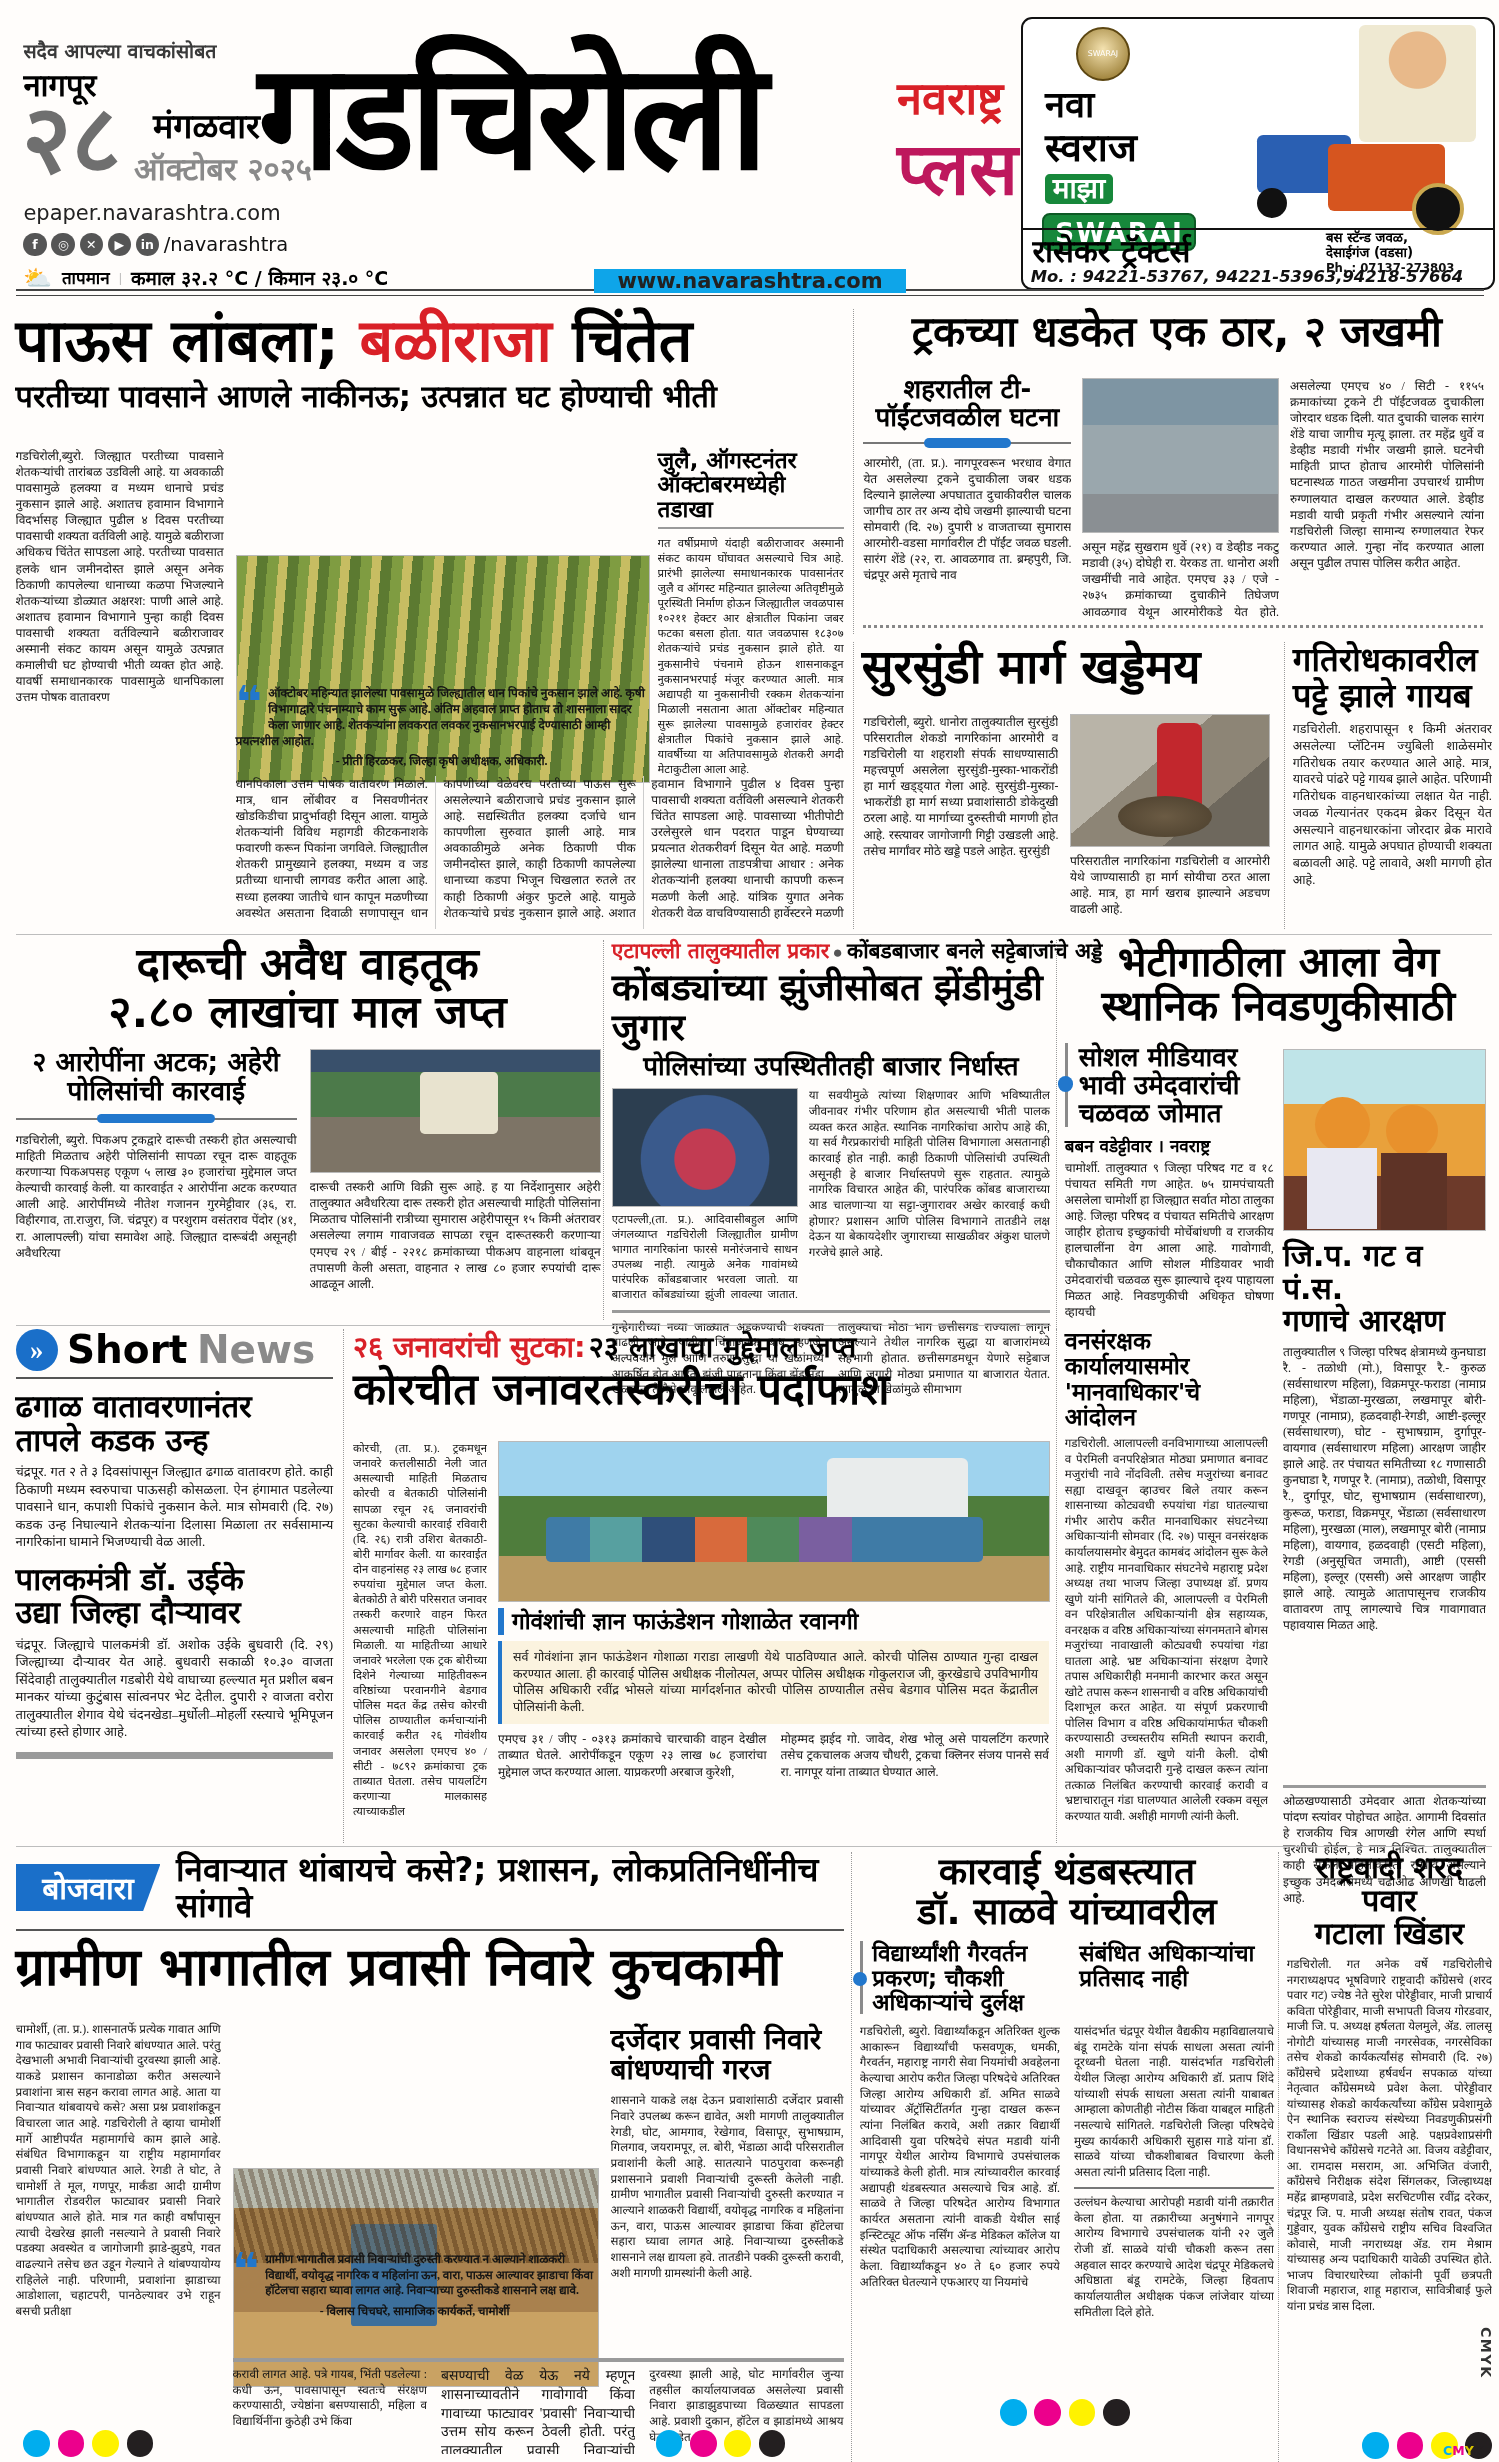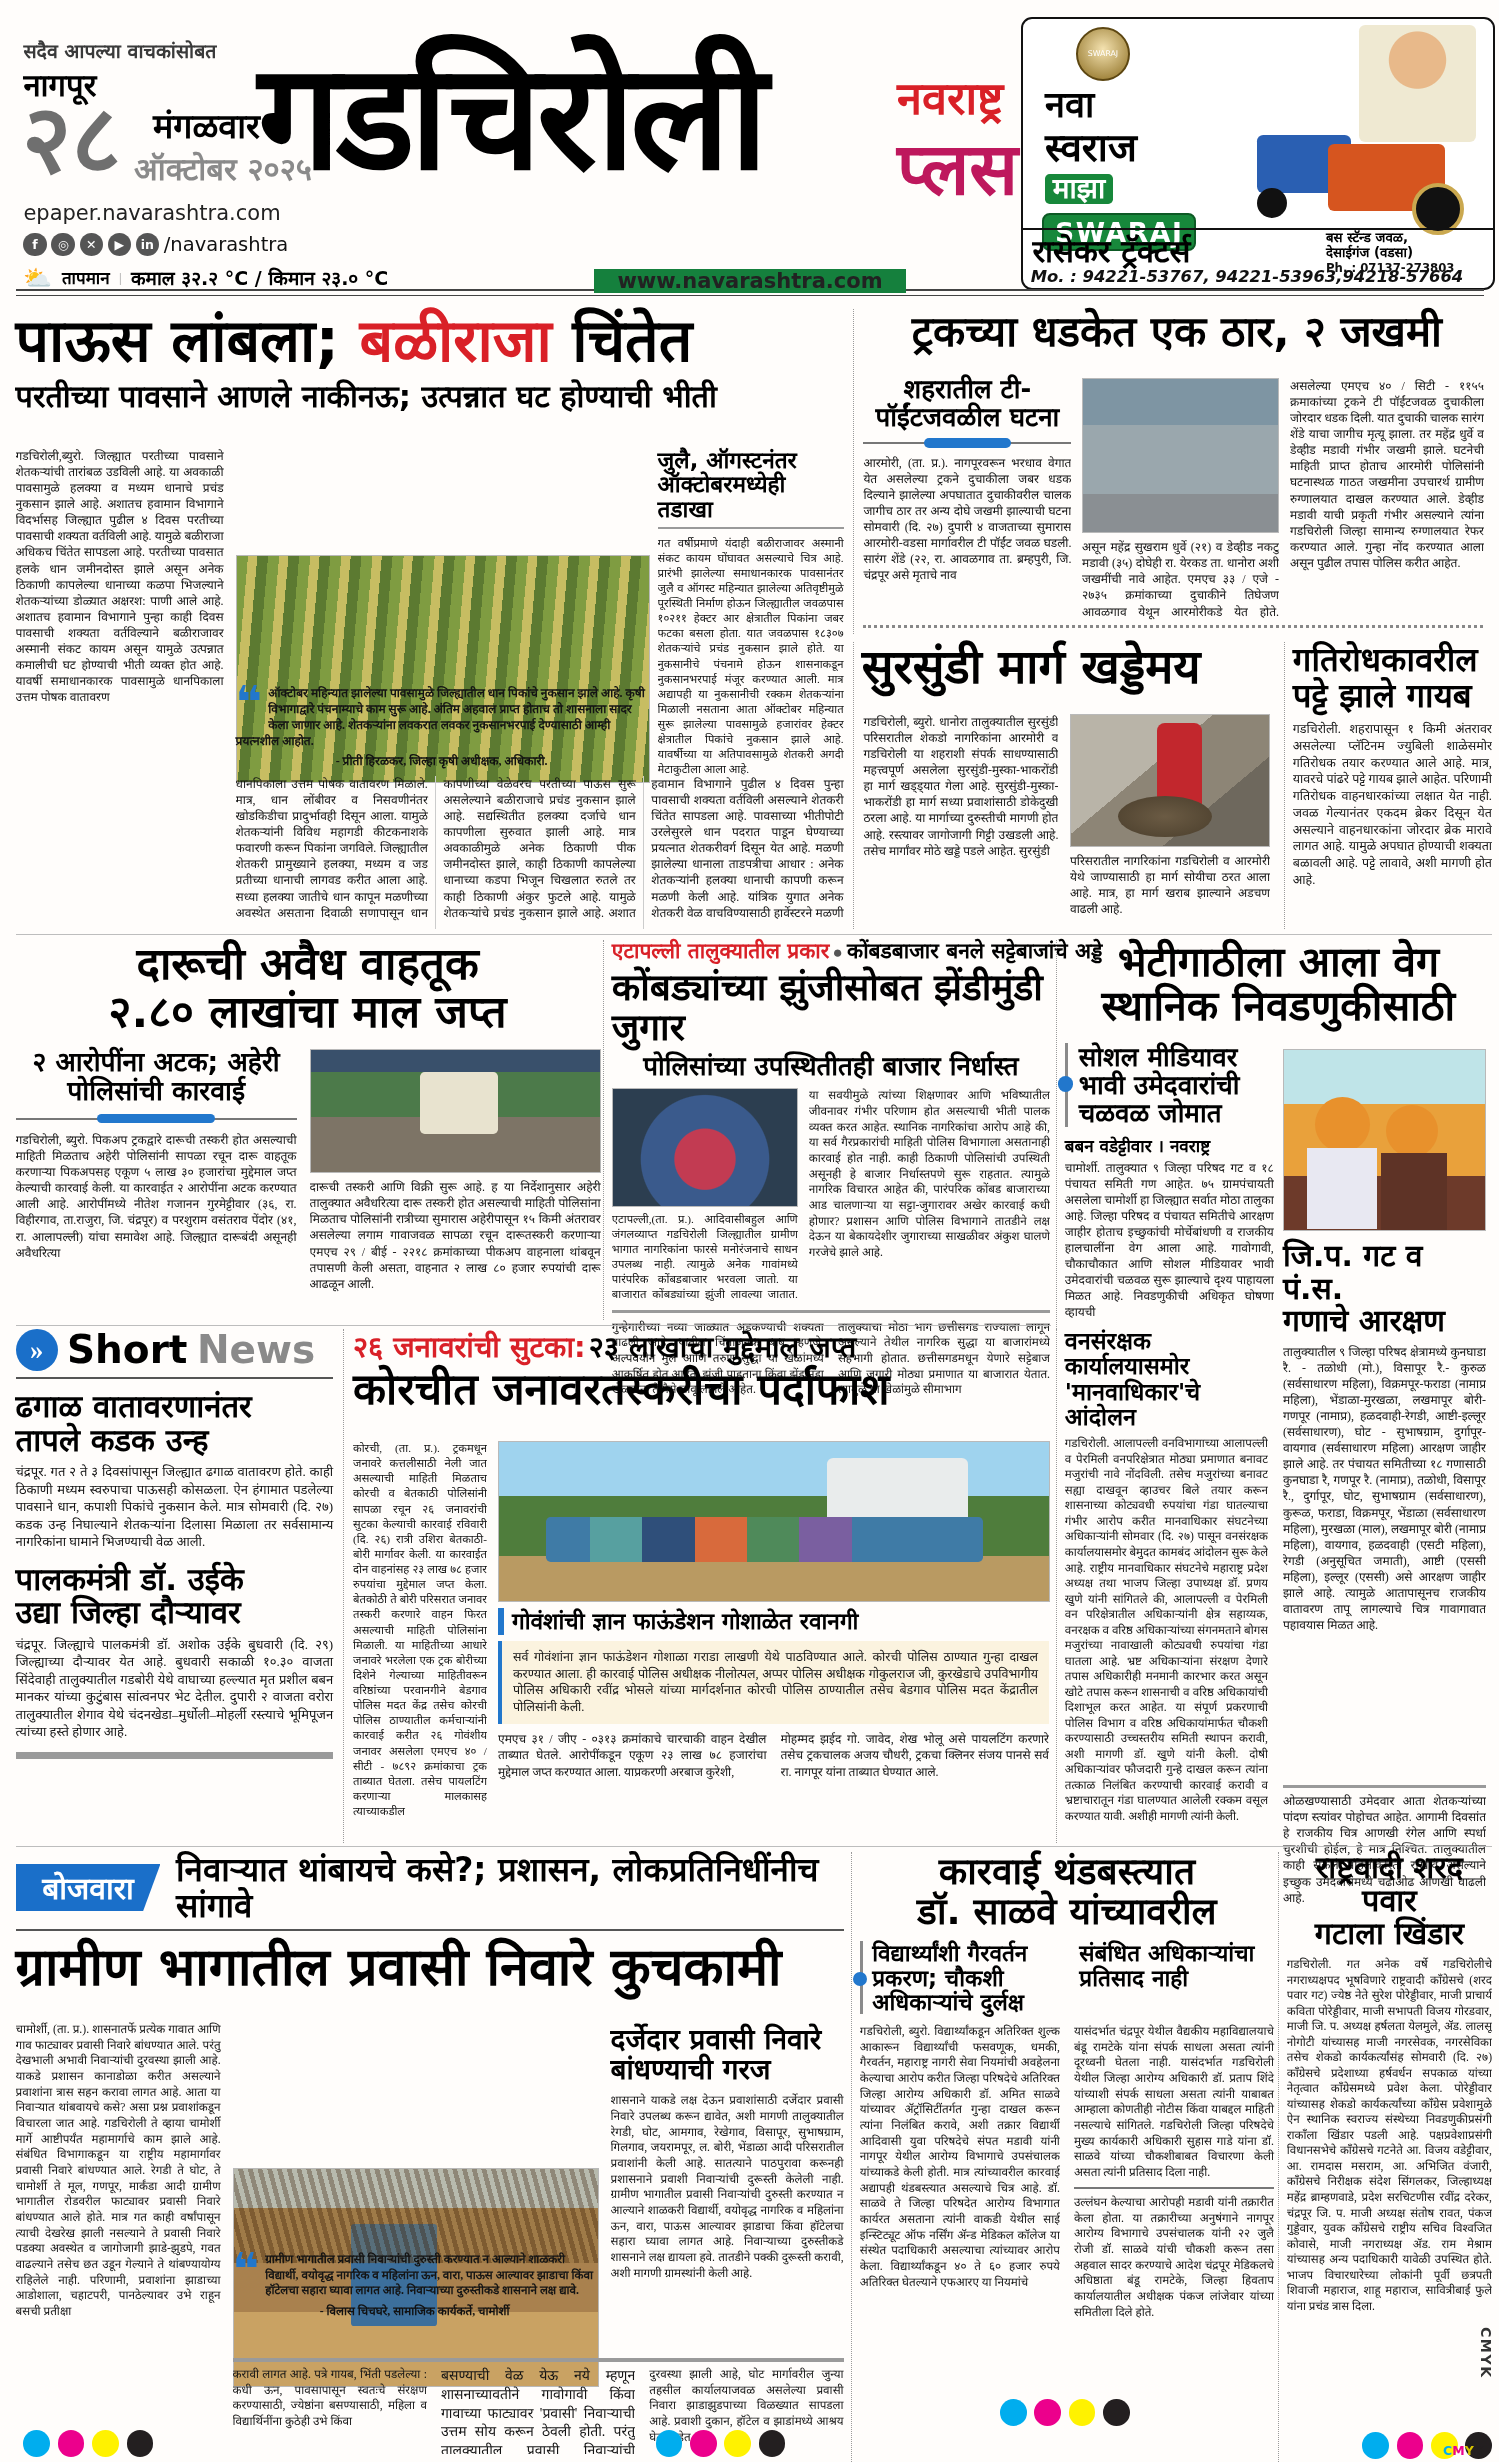--- a/index.html
+++ b/index.html
@@ -71,21 +71,21 @@
     <div class="abs" style="left:0;top:209px;width:470px;border-top:2.3px solid #111;height:0;"></div>
     <div class="abs hl" style="left:9.4px;top:216px;font-size:31px;">रासेकर ट्रॅक्टर्स</div>
     <div class="abs hl" style="left:303px;top:212px;font-size:13.3px;">बस स्टॅन्ड जवळ,</div>
     <div class="abs hl" style="left:303px;top:227px;font-size:13.3px;">देसाईगंज (वडसा)</div>
     <div class="abs" style="left:303px;top:242px;font-family:'DejaVu Sans',sans-serif;font-weight:bold;font-size:11.7px;">Ph. : 07137-273803</div>
     <div class="abs" style="left:7.8px;top:248px;font-family:'DejaVu Sans',sans-serif;font-weight:bold;font-size:16.4px;font-style:italic;">Mo. : 94221-53767, 94221-53963,94218-57664</div>
   </div>
 
   <div class="abs" style="left:15.6px;top:289px;width:1468px;border-top:2.3px double #444;"></div>
   <div class="abs" style="left:15.6px;top:295px;width:1468px;border-top:0.8px solid #444;"></div>
-  <div class="abs" style="left:594px;top:269px;width:312px;background:#15803d;text-align:center;font-family:'DejaVu Sans',sans-serif;font-weight:bold;font-size:21px;color:#222;">www.navarashtra.com</div>
+  <div class="abs" style="left:594px;top:269px;width:312px;background:#0ea5e9;text-align:center;font-family:'DejaVu Sans',sans-serif;font-weight:bold;font-size:21px;color:#222;">www.navarashtra.com</div>
 
   <div class="abs" style="left:15.6px;top:309px;width:828px;height:620px;">
     <div class="hl" style="font-size:59px;"><span>पाऊस लांबला; </span><span class="red">बळीराजा</span><span> चिंतेत</span></div>
     <div class="hl" style="font-size:30.5px;margin-top:7.8px;">परतीच्या पावसाने आणले नाकीनऊ; उत्पन्नात घट होण्याची भीती</div>
     <div class="abs j" style="left:0;top:139px;width:208px;height:481px;font-size:12px;overflow:hidden;">गडचिरोली,ब्युरो. जिल्ह्यात परतीच्या पावसाने शेतकऱ्यांची तारांबळ उडविली आहे. या अवकाळी पावसामुळे हलक्या व मध्यम धानाचे प्रचंड नुकसान झाले आहे. अशातच हवामान विभागाने विदर्भासह जिल्ह्यात पुढील ४ दिवस परतीच्या पावसाची शक्यता वर्तविली आहे. यामुळे बळीराजा अधिकच चिंतेत सापडला आहे. परतीच्या पावसात हलके धान जमीनदोस्त झाले असून अनेक ठिकाणी कापलेल्या धानाच्या कळपा भिजल्याने शेतकऱ्यांच्या डोळ्यात अक्षरश: पाणी आले आहे. अशातच हवामान विभागाने पुन्हा काही दिवस पावसाची शक्यता वर्तविल्याने बळीराजावर अस्मानी संकट कायम असून यामुळे उत्पन्नात कमालीची घट होण्याची भीती व्यक्त होत आहे. यावर्षी समाधानकारक पावसामुळे धानपिकाला उत्तम पोषक वातावरण</div>
     <div class="abs photo" style="left:220px;top:142px;width:412px;height:226px;background:
       repeating-linear-gradient(95deg,#7f9c41 0 11px,#c7bd62 11px 20.3px,#5c7a31 20.3px 31px),
       linear-gradient(#9db353,#4e6a2a);"></div>
     <div class="abs" style="left:220px;top:376px;width:412px;">
       <span class="quoteglyph" style="float:left;margin-right:6.2px;">❝</span>

